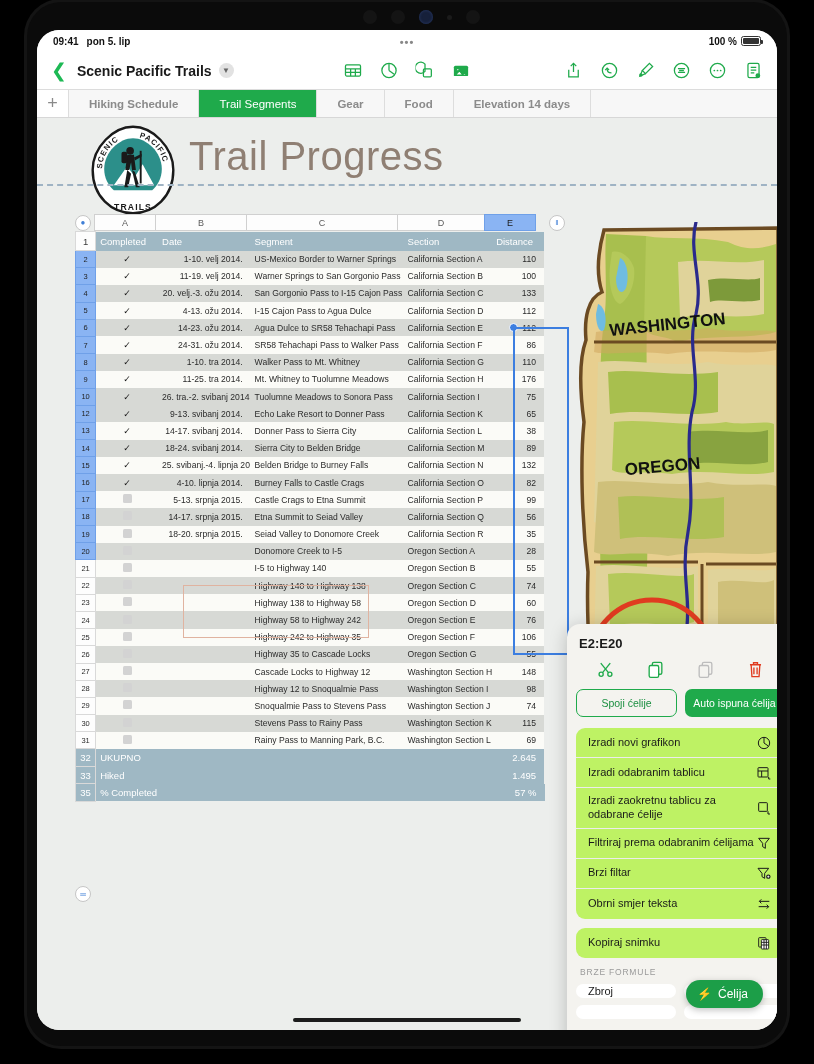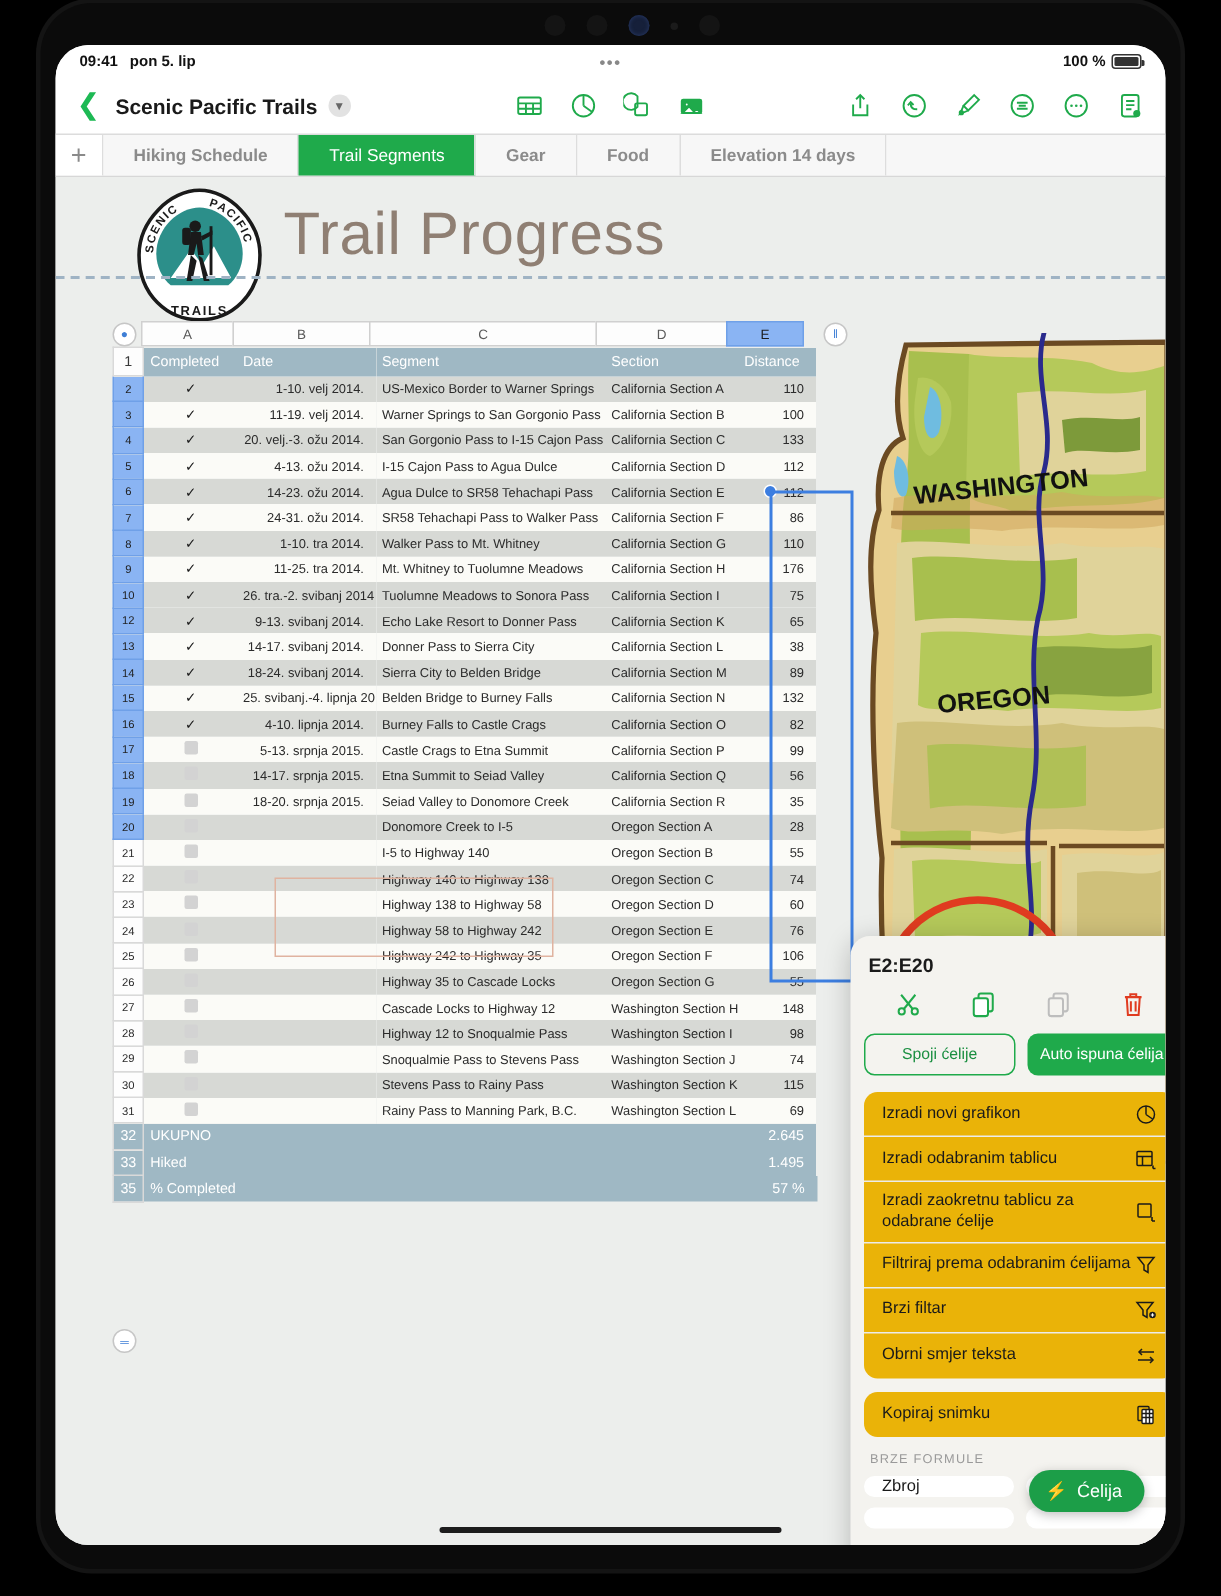--- a/index.html
+++ b/index.html
@@ -169,21 +169,21 @@
   .ctx-range { font-size: 13px; font-weight: bold; color: #1a1a1a; margin: 3px 0 9px 3px; }
   .ctx-icons { display: flex; justify-content: space-around; padding: 0 4px 10px 4px; }
   .ctx-icons .ci { width: 19px; height: 19px; cursor: pointer; }
   .ctx-btnrow { display: flex; gap: 8px; margin-bottom: 11px; }
   .ctx-btn {
     flex: 1; height: 28px; border-radius: 7px; font-size: 10.5px;
     display: flex; align-items: center; justify-content: center; cursor: pointer;
   }
   .ctx-btn.outline { border: 1px solid #1faa4b; color: #1b8f41; background: #f4f3ef; }
   .ctx-btn.solid { background: #1faa4b; color: #fff; }
-  .ctx-group { background: #eab308; border-radius: 9px; overflow: hidden; margin-bottom: 9px; }
+  .ctx-group { background: #bef264; border-radius: 9px; overflow: hidden; margin-bottom: 9px; }
   .ctx-item {
     display: flex; align-items: center; padding: 0 12px; min-height: 30px;
     font-size: 11px; color: #1a1a1a; cursor: pointer;
     border-bottom: 1px solid #ececec;
   }
   .ctx-item:last-child { border-bottom: none; }
   .ctx-item .lbl { flex: 1; line-height: 1.25; padding: 6px 0; }
   .ctx-item .ic { width: 16px; height: 16px; flex: none; }
   .ctx-section-title { font-size: 8.5px; color: #9a9a9a; letter-spacing: 0.8px; margin: 4px 0 7px 4px; }
   .ctx-formula-row { display: flex; gap: 8px; margin-bottom: 7px; }

